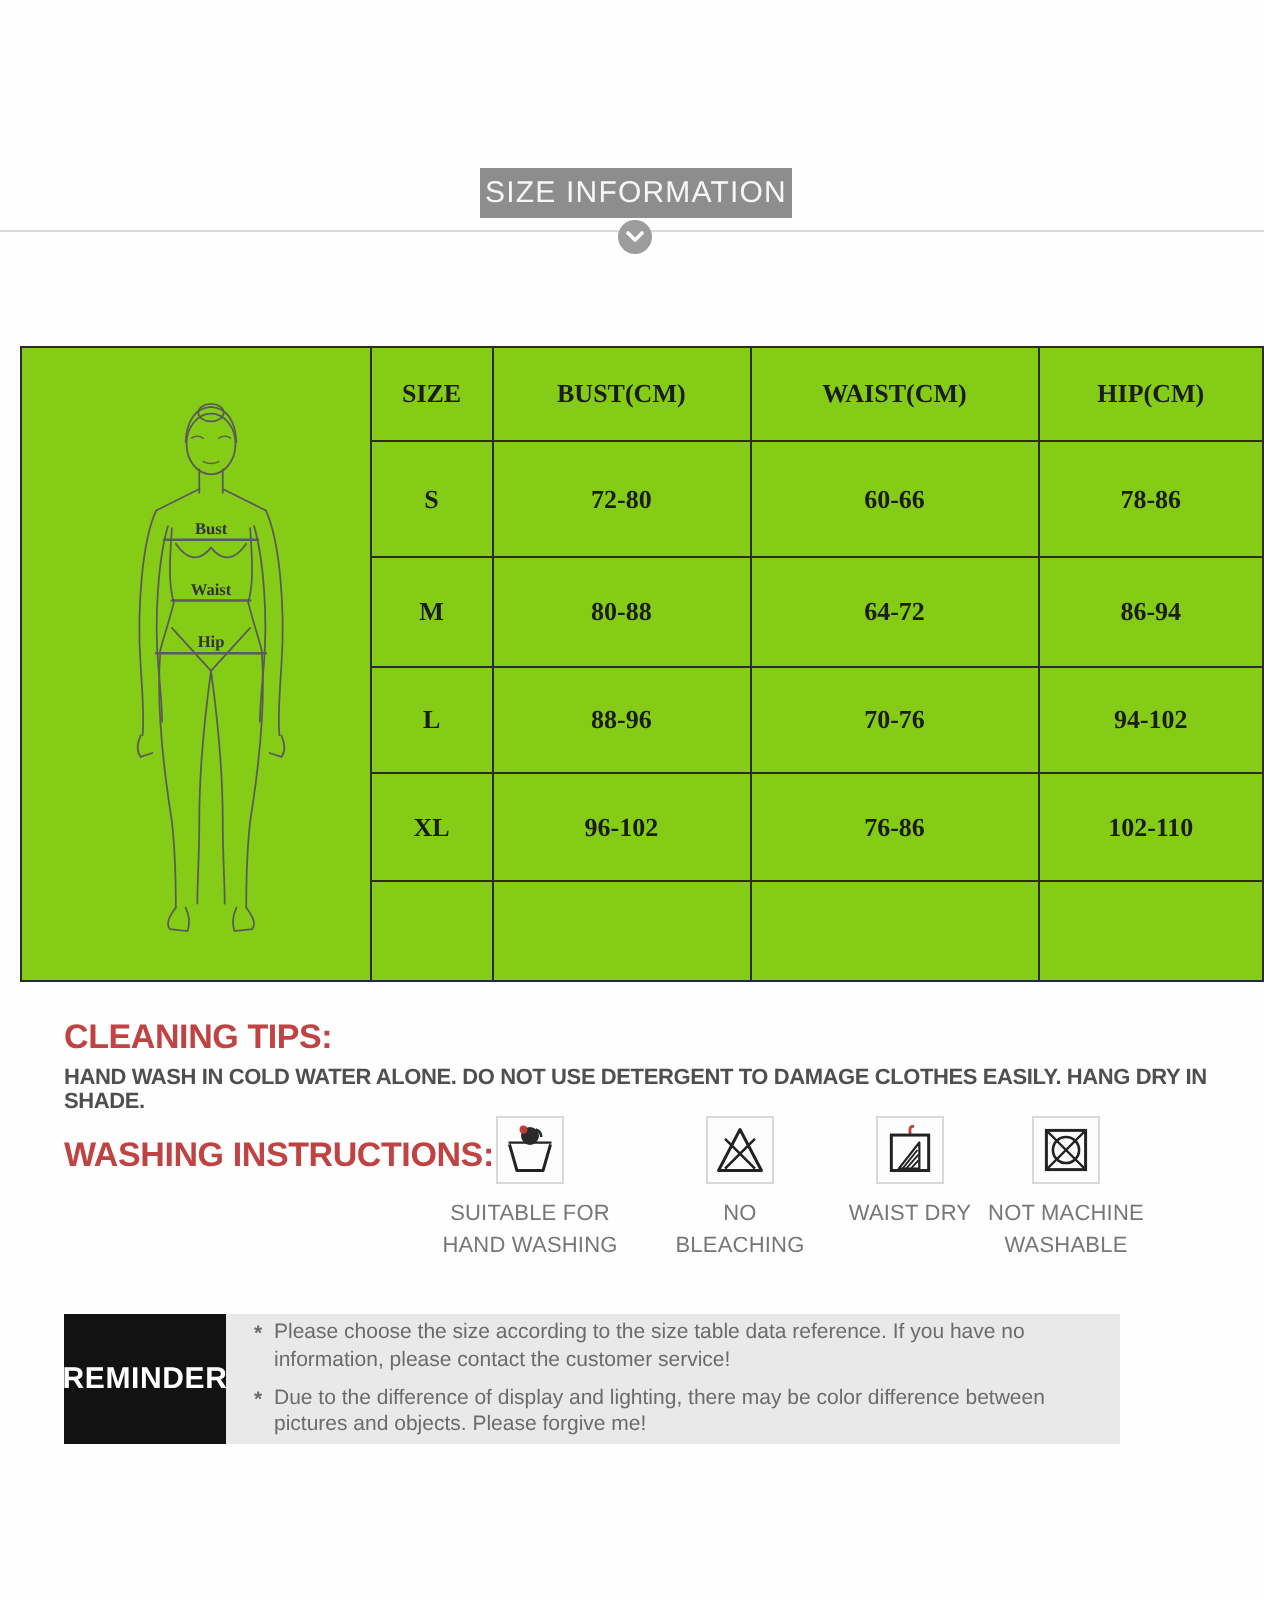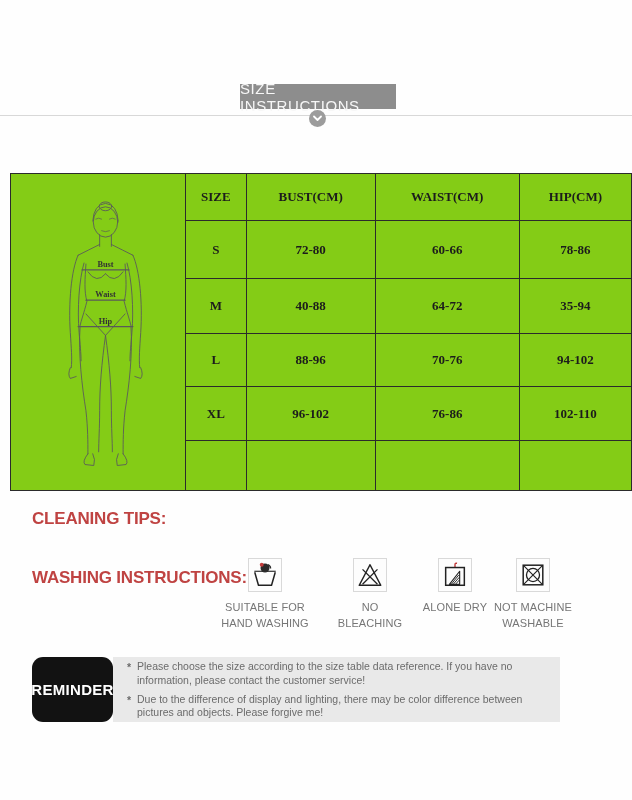--- a/index.html
+++ b/index.html
@@ -28,34 +28,34 @@
   .red-title { position:absolute; left:32px; color:#bf4342; font-weight:bold; font-size:17px; letter-spacing:-.2px; }
   .tips-body { position:absolute; left:32px; top:533px; width:575px; color:#4f4f4f; font-weight:600; font-size:11px; letter-spacing:-.2px; }
 
   
   .wash-item { position:absolute; top:558px; display:flex; flex-direction:column; align-items:center; }
   .wash-box { width:34px; height:34px; border:1px solid #d9d9d9; background:#fdfdfd; display:flex; align-items:center; justify-content:center; }
   .wash-label { margin-top:8px; font-size:11px; color:#767676; text-align:center; line-height:1.45; white-space:pre-line; letter-spacing:.1px; }
 
   
   .rem-black { position:absolute; left:32px; top:657px; width:81px; height:65px; background:#121212; color:#fff;
-    font-size:15px; font-weight:bold; letter-spacing:.3px; display:flex; align-items:center; justify-content:center;border-radius:11px; }
+    font-size:15px; font-weight:bold; letter-spacing:.3px; display:flex; align-items:center; justify-content:center; }
   .rem-gray { position:absolute; left:113px; top:657px; width:447px; height:65px; background:#e9e9e9;
     padding:7px 10px 6px 14px; display:flex; flex-direction:column; justify-content:center; gap:5px; }
   .rem-note { display:flex; font-size:10.5px; color:#6b6b6b; line-height:1.3; }
   .rem-marker { flex:0 0 10px; color:#6b6b6b; font-weight:bold; padding-top:1px; }
   .rem-text { flex:1; }
 </style>
 </head>
 <body>
 
 <div class="page">
 
   <div class="hdr-badge">
-    <span>SIZE INSTRUCTIONS</span>
+    <span>SIZE INFORMATION</span>
   </div>
   <div class="hdr-line"></div>
   <div class="hdr-chev">
     <svg width="9" height="7" viewBox="0 0 9 7">
         <polyline points="1,1.5 4.5,5 8,1.5" fill="none" stroke="#ffffff" stroke-width="1.8" stroke-linecap="round" stroke-linejoin="round"></polyline>
       </svg>
   </div>
 
   <table class="size">
     <tbody>
@@ -111,23 +111,23 @@
       <th class="c-hip">HIP(CM)</th>
     </tr>
     <tr class="r-s">
       <td>S</td>
       <td>72-80</td>
       <td>60-66</td>
       <td>78-86</td>
     </tr>
     <tr class="r-m">
       <td>M</td>
-      <td>40-88</td>
+      <td>80-88</td>
       <td>64-72</td>
-      <td>35-94</td>
+      <td>86-94</td>
     </tr>
     <tr class="r-l">
       <td>L</td>
       <td>88-96</td>
       <td>70-76</td>
       <td>94-102</td>
     </tr>
     <tr class="r-xl">
       <td>XL</td>
       <td>96-102</td>
@@ -137,20 +137,21 @@
     <tr class="r-empty">
       <td></td>
       <td></td>
       <td></td>
       <td></td>
     </tr>
   </tbody>
     </table>
 
   <div class="red-title" style="top:509px;">CLEANING TIPS:</div>
+  <div class="tips-body">HAND WASH IN COLD WATER ALONE. DO NOT USE DETERGENT TO DAMAGE CLOTHES EASILY. HANG DRY IN SHADE.</div>
 
   <div class="red-title" style="top:568px;">WASHING INSTRUCTIONS:</div>
 
   <div class="wash-item" style="left:221px; width:88px;">
     <div class="wash-box">
       <svg width="28" height="28" viewBox="0 0 30 30">
         <path d="M4,12 L8,26 H22 L26,12" fill="none" stroke="#222" stroke-width="1.6" stroke-linejoin="round"></path>
         <path d="M3.5,11 H26.5" stroke="#222" stroke-width="1.2"></path>
         <circle cx="15" cy="7.5" r="4.8" fill="#2a2a2a"></circle>
         <circle cx="11.5" cy="4" r="2.1" fill="#c23b3b"></circle>
@@ -173,21 +174,21 @@
 
   <div class="wash-item" style="left:413px; width:84px;">
     <div class="wash-box">
       <svg width="28" height="28" viewBox="0 0 30 30">
         <path d="M15,7 V4 q0,-2 2.2,-1.6" fill="none" stroke="#c23b3b" stroke-width="1.5"></path>
         <rect x="5" y="7" width="20" height="19" fill="none" stroke="#222" stroke-width="1.6"></rect>
         <path d="M9,25 L20,11 L20,25 Z" fill="none" stroke="#222" stroke-width="1.2" stroke-linejoin="round"></path>
         <path d="M11,25 L19,15 M13,25 L19.5,17.5 M15.5,25 L19.5,20.5" stroke="#222" stroke-width="1"></path>
       </svg>
     </div>
-    <div class="wash-label">ALONE DRY</div>
+    <div class="wash-label">WAIST DRY</div>
   </div>
 
   <div class="wash-item" style="left:488px; width:90px;">
     <div class="wash-box">
       <svg width="28" height="28" viewBox="0 0 30 30">
         <rect x="4.5" y="4.5" width="21" height="21" fill="none" stroke="#222" stroke-width="1.6"></rect>
         <circle cx="15" cy="15" r="7" fill="none" stroke="#222" stroke-width="1.4"></circle>
         <path d="M5,5 L25,25 M25,5 L5,25" stroke="#222" stroke-width="1.2"></path>
       </svg>
     </div>

